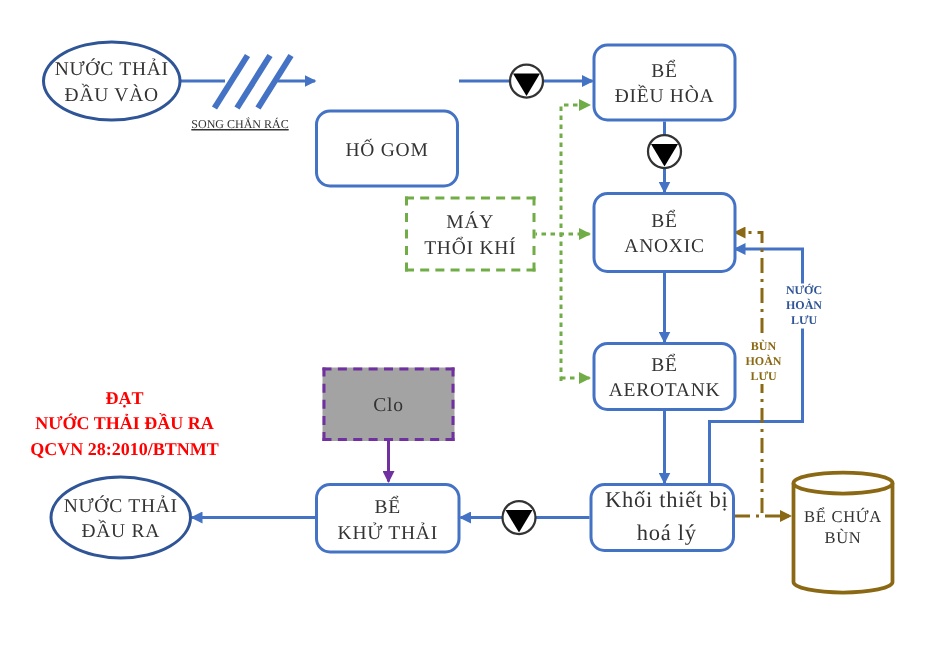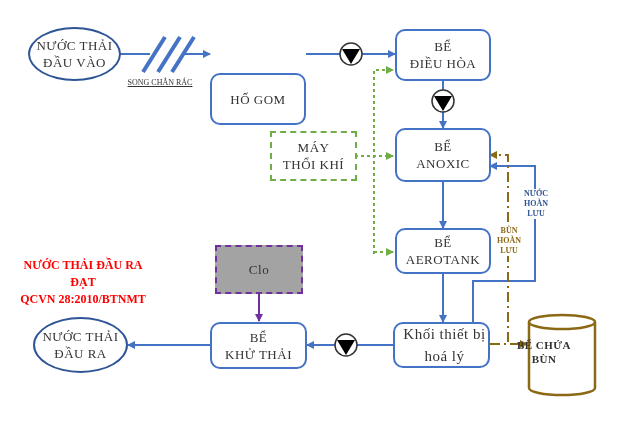--- a/index.html
+++ b/index.html
@@ -126,28 +126,28 @@
   <div>BÙN</div>
   <div>HOÀN</div>
   <div>LƯU</div>
 </div>
 
 <div class="node box hoaly" style="left:393px; top:322px; width:97px; height:46px;">
   <span>Khối thiết bị</span>
   <span>hoá lý</span>
 </div>
 
-<div class="node" style="left:512px; top:330px; width:64px; height:44px; font-size:11px; line-height:14px; color:#333; font-weight:bold;text-align:right;">
+<div class="node" style="left:530px; top:330px; width:64px; height:44px; font-size:11px; line-height:14px; color:#333; font-weight:normal;text-align:right;">
   <span>BỂ CHỨA</span>
   <span>BÙN</span>
 </div>
 
 <div class="red-title" style="left:8px; top:257px; width:150px;">
+  <div>ĐẠT</div>
   <div>NƯỚC THẢI ĐẦU RA</div>
-  <div>ĐẠT</div>
   <div>QCVN 28:2010/BTNMT</div>
 </div>
 
 <div class="node dash-purple" style="left:215px; top:245px; width:88px; height:49px;">
   <span>Clo</span>
 </div>
 
 <div class="node box" style="left:210px; top:322px; width:97px; height:47px;">
   <span>BỂ</span>
   <span>KHỬ THẢI</span>

